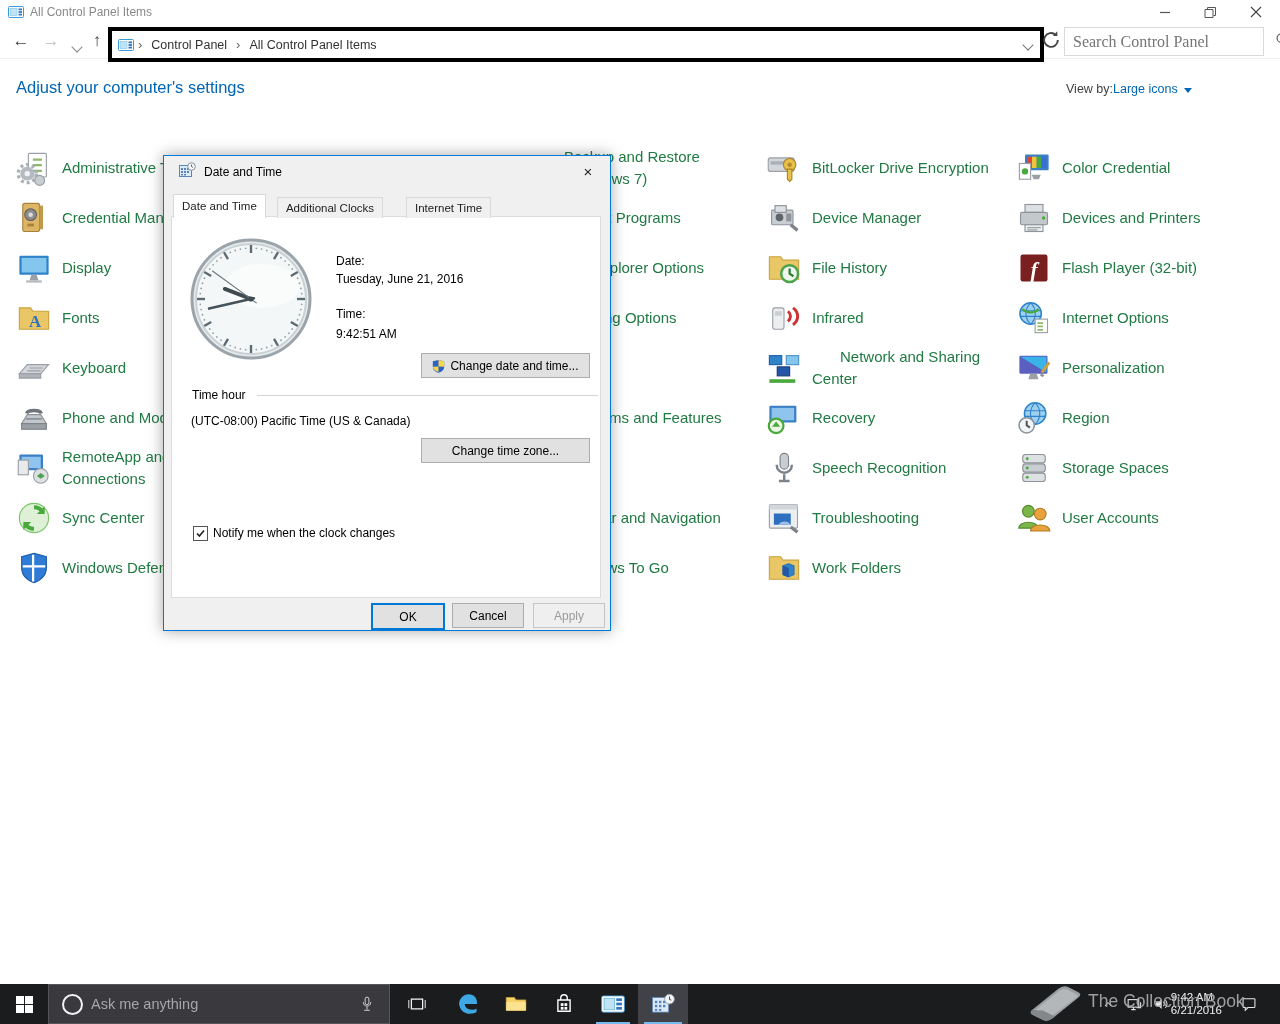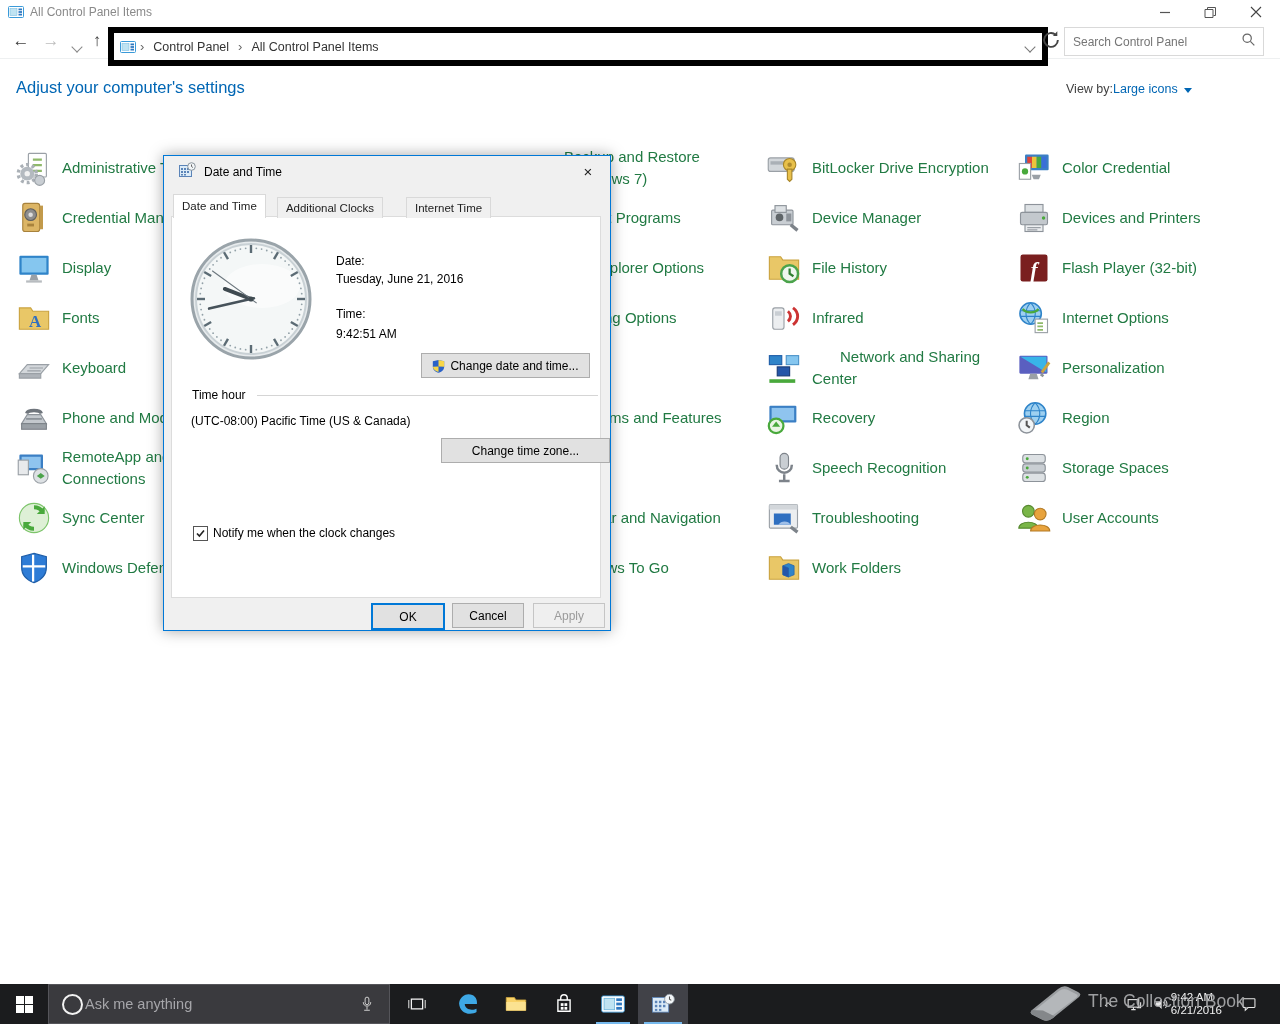--- a/index.html
+++ b/index.html
@@ -8,27 +8,27 @@
   .abs{position:absolute;}
   
   #titlebar{position:absolute;left:0;top:0;right:0;height:23px;background:#fff;display:flex;align-items:center;}
   #titlebar .wicon{margin-left:8px;width:16px;height:16px;}
   #titlebar .wtitle{margin-left:6px;font-size:12px;color:#8a8a8a;}
   .winbtn{position:absolute;top:0;width:45px;height:24px;display:flex;align-items:center;justify-content:center;}
   #toolbar{position:absolute;left:0;top:23px;right:0;height:35px;background:#fff;border-bottom:1px solid #eef0f1;}
   .navglyph{position:absolute;top:28px;font-size:17px;color:#3f3f3f;line-height:26px;text-align:center;width:26px;height:26px;}
   .navglyph.dis{color:#bdbdbd;}
   .chev{display:inline-block;width:7px;height:7px;border-right:1.5px solid #666;border-bottom:1.5px solid #666;transform:rotate(45deg);}
-  #addressbar{position:absolute;left:108px;top:27px;width:928px;height:27px;border:6px solid #000000;background:#fff;display:flex;align-items:center;font-size:12.5px;color:#333;}
+  #addressbar{position:absolute;left:108px;top:27px;width:928px;height:27px;border:4px solid #000000;background:#fff;display:flex;align-items:center;font-size:12.5px;color:#333;}
   #addressbar .crumb{padding:0 5px;white-space:nowrap;}
   #addressbar .csep{color:#666;padding:0 4px;font-size:13px;}
   #addr-dd{margin-left:auto;margin-right:8px;}
   #refreshbtn{position:absolute;left:1040px;top:29px;width:22px;height:22px;}
   #searchbox{position:absolute;left:1064px;top:27px;width:198px;height:27px;border:1px solid #d9d9d9;background:#fff;display:flex;align-items:center;}
-  #searchbox input{border:none;outline:none;flex:1;font-size:12px;color:#14532d;padding-left:8px;font-family:Liberation Sans, sans-serif;background:transparent;}
+  #searchbox input{border:none;outline:none;flex:1;font-size:16px;color:#14532d;padding-left:8px;font-family:Liberation Serif, serif;background:transparent;}
   #searchbox input::placeholder{color:#757575;}
   #page-title{position:absolute;left:16px;top:78px;font-size:16.5px;color:var(--blue);}
   #viewby{position:absolute;left:1066px;top:82px;font-size:12.5px;color:#3f3f3f;display:flex;align-items:center;}
   #viewby .vlabel{}
   #viewby .vvalue{color:var(--blue);}
   #viewby .tri{width:0;height:0;border-left:4.5px solid transparent;border-right:4.5px solid transparent;border-top:5px solid var(--blue);margin-left:6px;margin-top:2px;}
   
   #cp-items{position:absolute;left:0;top:0;right:0;bottom:40px;z-index:1;}
   .cp-icon{position:absolute;width:36px;height:36px;}
   .cp-icon svg{width:100%;height:100%;}
@@ -50,21 +50,21 @@
   #grp-line{position:absolute;left:93px;right:12px;top:239px;border-top:1px solid #d5d5d5;}
   #dst-text{position:absolute;left:29px;top:322px;width:396px;line-height:15.5px;color:#000;}
   #chk{position:absolute;left:29px;top:370px;width:13px;height:13px;background:#fff;border:1px solid #555;}
   #chk svg{width:11px;height:11px;display:block;margin:0.5px;}
   #chk-label{position:absolute;left:49px;top:370px;}
   
   #taskbar{position:absolute;left:0;bottom:0;width:1280px;height:40px;background:var(--tb);z-index:50;}
   .tbslot{position:absolute;top:0;height:40px;display:flex;align-items:center;justify-content:center;}
   #cortana{position:absolute;left:48px;top:0;width:342px;height:40px;background:#3a3a3e;border:1px solid #55555a;box-sizing:border-box;display:flex;align-items:center;}
   #cortana .ring{width:17px;height:17px;border:2.5px solid #f2f2f2;border-radius:50%;margin-left:13px;}
-  #cortana input{flex:1;background:transparent;border:none;outline:none;color:#f97316;font-size:14.5px;margin-left:0;font-family:inherit;}
+  #cortana input{flex:1;background:transparent;border:none;outline:none;color:#f97316;font-size:14.5px;margin-left:6px;font-family:inherit;}
   #cortana input::placeholder{color:#a6a6aa;}
   .appicon svg{width:26px;height:26px;}
   .underline{position:absolute;bottom:0;left:6px;right:6px;height:2px;background:#76b9ed;}
   #slot-datetime{background:#414248;}
   #tray-clock{position:absolute;right:58px;top:0;height:40px;display:flex;flex-direction:column;justify-content:center;align-items:flex-start;color:#f2f2f2;font-size:11.5px;line-height:13.5px;}
   #watermark{position:absolute;left:1024px;top:980px;z-index:60;display:flex;align-items:center;pointer-events:none;}
   #watermark .wmtext{color:#a9aaac;font-size:17.5px;opacity:.92;margin-left:4px;white-space:nowrap;}
 </style>
 </head>
 <body>
@@ -480,21 +480,21 @@
           <path d="M8 1l7 1.8V9c0 .2 0 .3 0 .5L8 9z" fill="#f7d648"></path>
           <path d="M8 9l-7 .5c.5 3.8 3.8 5.9 7 6.3z" fill="#f7d648"></path>
         </svg>
     </span>
     <span>Change date and time...</span>
   </div>
 
   <div class="lbl" style="left:28px;top:232px;">Time hour</div>
   <div id="grp-line"></div>
   <div class="lbl" style="left:27px;top:258px;">(UTC-08:00) Pacific Time (US &amp; Canada)</div>
-  <div class="dbtn" style="left:257px;top:282px;margin-left:20px;">
+  <div class="dbtn" style="left:257px;top:282px;">
     <span>Change time zone...</span>
   </div>
 
 
   <div id="chk">
     <svg viewBox="0 0 11 11">
         <path d="M2 5.5l2.4 2.6L9 2.6" fill="none" stroke="#222" stroke-width="1.6"></path>
       </svg>
   </div>
   <div id="chk-label" class="lbl">Notify me when the clock changes</div>

